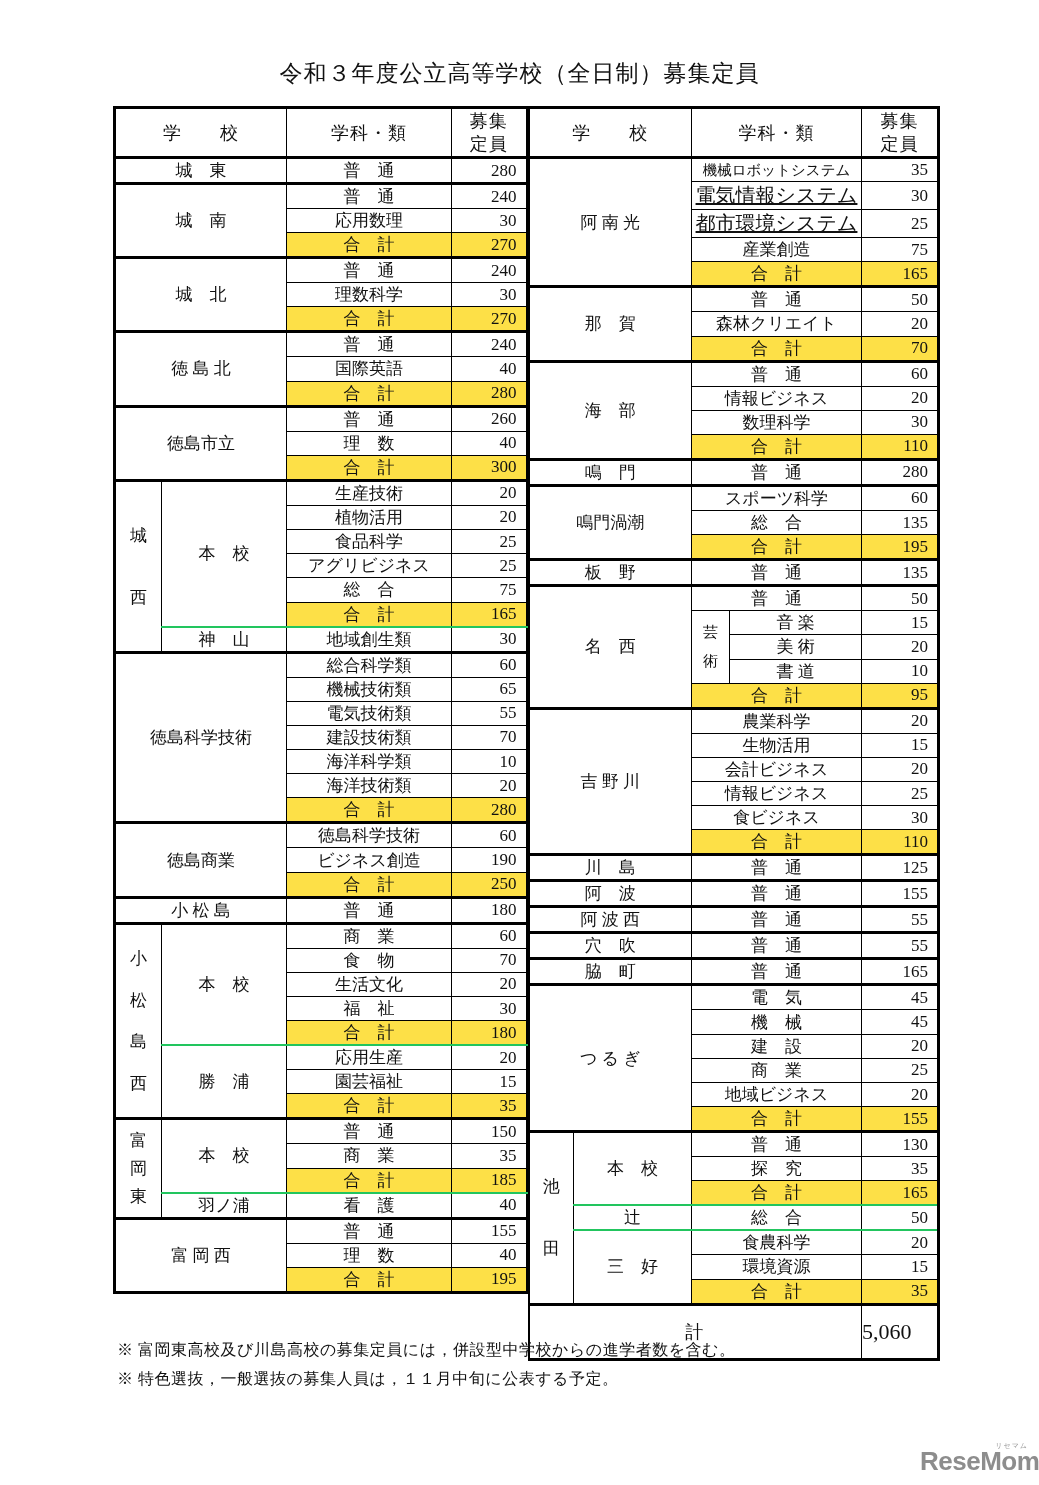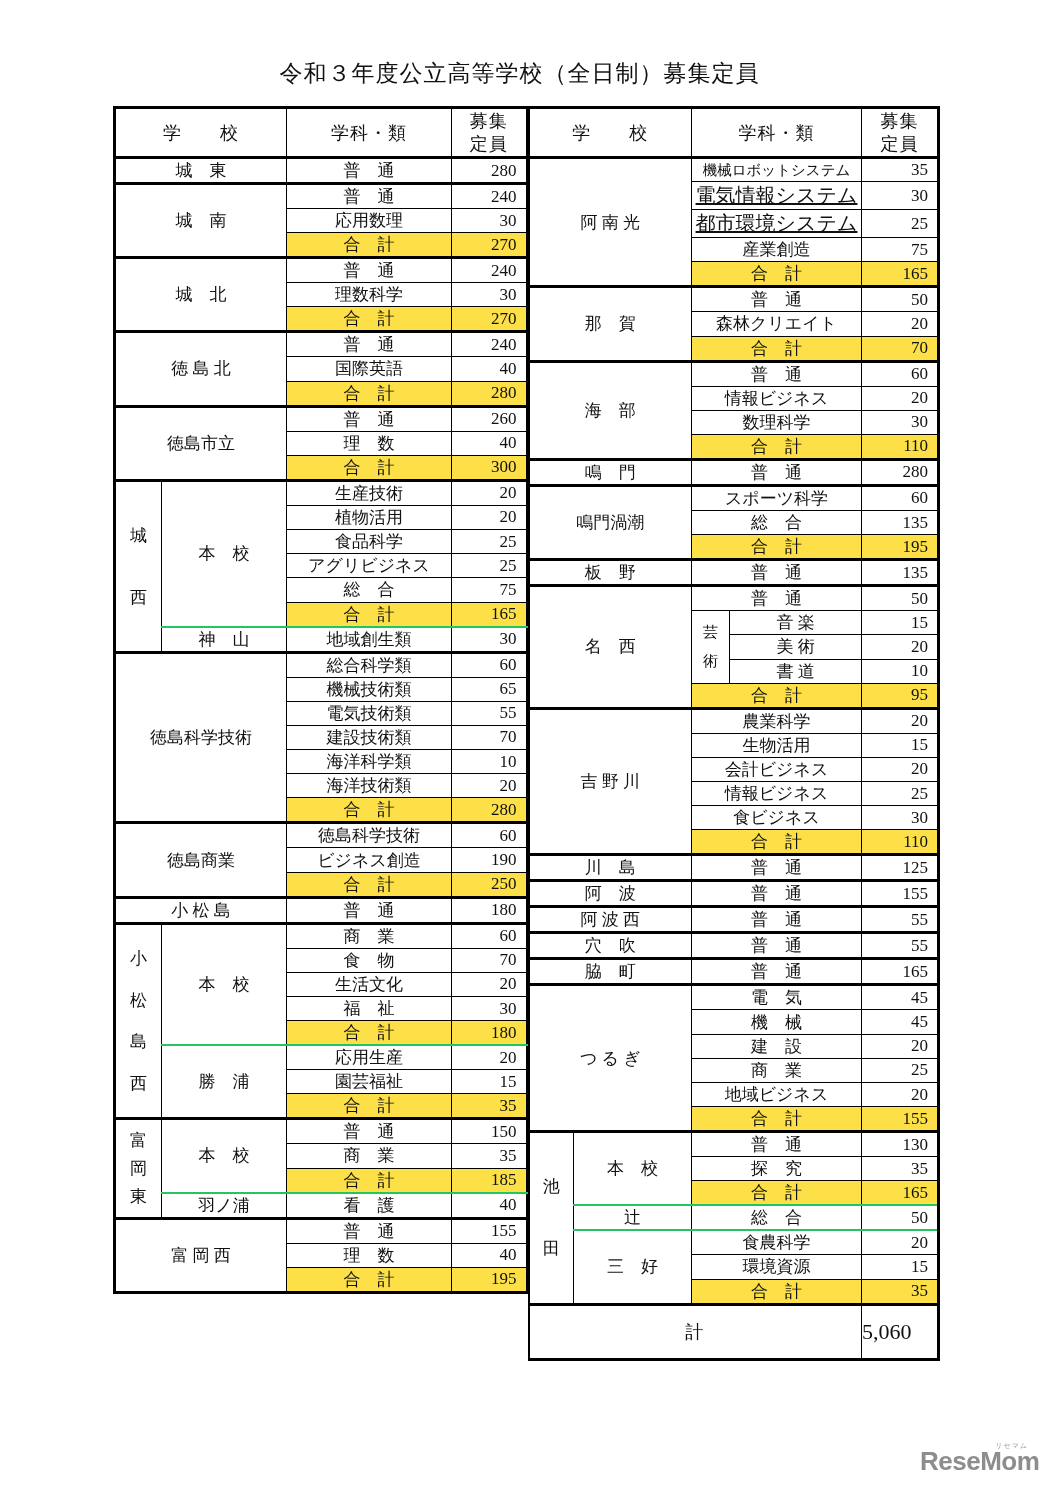--- a/index.html
+++ b/index.html
@@ -536,20 +536,22 @@
           <tr class="grand-row">
             <td class="grand-label" colspan="4">計</td>
             <td class="grand-value">5,060</td>
           </tr>
         </tbody>
     </table>
 
   </div>
 
   <div class="notes">
+    <div>※ 富岡東高校及び川島高校の募集定員には，併設型中学校からの進学者数を含む。</div>
+    <div>※ 特色選抜，一般選抜の募集人員は，１１月中旬に公表する予定。</div>
   </div>
 
   <div class="logo">
     <span class="logo-ruby">リセマム</span>
     <span>ReseMom.</span>
   </div>
 
 </div>
 
 </body></html>

